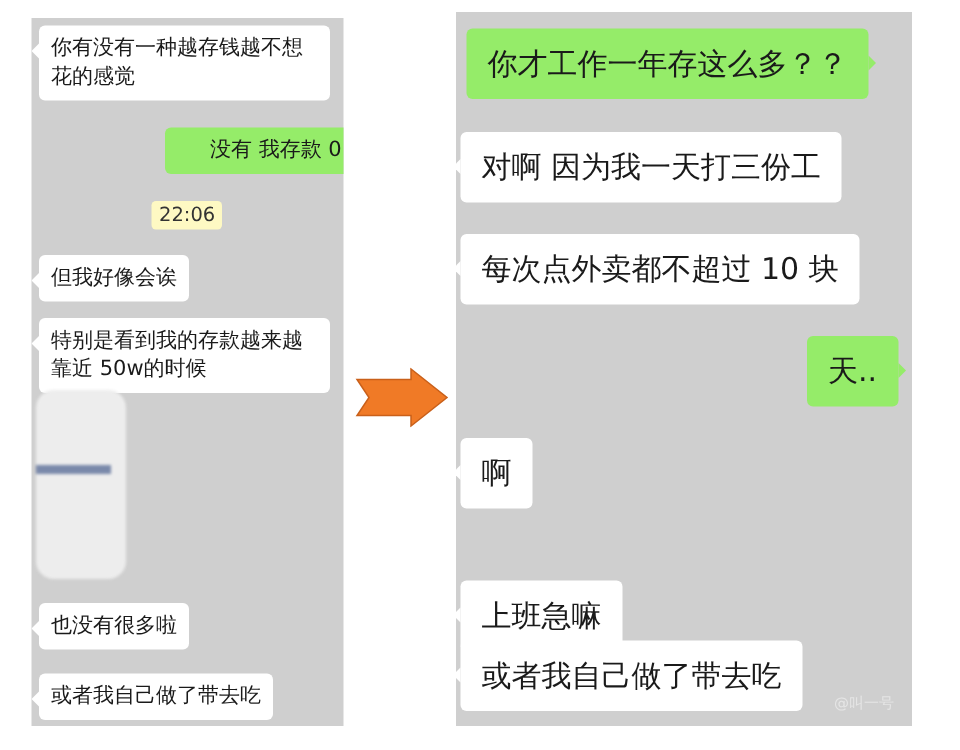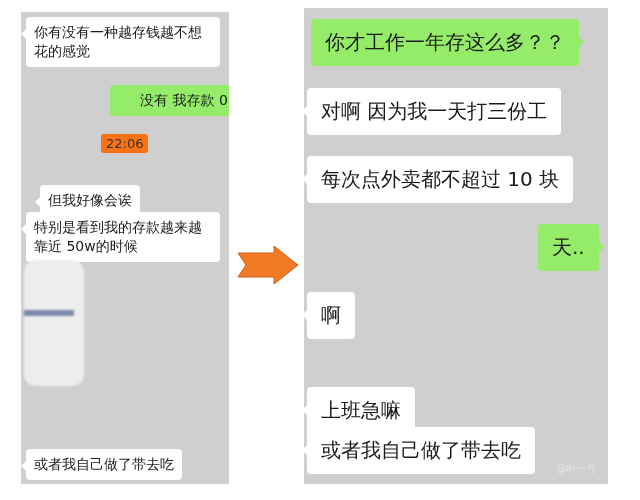--- a/index.html
+++ b/index.html
@@ -30,21 +30,21 @@
   }
 
   
   #left-panel .bubble { font-size: 14px; padding: 6px 8px; }
   
   #right-panel .bubble { font-size: 20px; padding: 10px 14px; }
   #right-panel .bubble.left::before, #right-panel .bubble.right::after { top: 18px; }
 
   .timestamp {
     position: absolute; left: 80px; top: 122px;
-    background: #f97316; color: #333; font-size: 13px;
+    background: #fef9c3; color: #333; font-size: 13px;
     padding: 2px 5px; border-radius: 3px;
   }
 
   .blurred-image {
     position: absolute; left: 3px; top: 248px; width: 60px; height: 126px;
     background: #ededed; border-radius: 12px; filter: blur(1px);
   }
   .blurred-image .bar {
     position: absolute; left: 0; top: 50px; width: 50px; height: 6px;
     background: #5c6f99; opacity: 0.8;
@@ -62,29 +62,32 @@
 
 <div id="left-panel" class="panel">
   <div class="bubble left" style="left:5px; top:5px; width:194px;">
     <div>你有没有一种越存钱越不想</div>
     <div>花的感觉</div>
   </div>
   <div class="bubble green right" style="left:89px; top:73px;padding-left:30px;">
     <span>没有 我存款 0</span>
   </div>
   <div class="timestamp">22:06</div>
-  <div class="bubble left" style="left:5px; top:173px;margin-left:14px;">
+  <div class="bubble left" style="left:5px; top:158px;">
     <span>但我好像会诶</span>
   </div>
   <div class="bubble left" style="left:5px; top:200px; width:194px;">
     <div>特别是看到我的存款越来越</div>
     <div>靠近 50w的时候</div>
   </div>
   <div class="blurred-image">
     <div class="bar"></div>
+  </div>
+  <div class="bubble left" style="left:5px; top:390px;">
+    <span>也没有很多啦</span>
   </div>
   <div class="bubble left" style="left:5px; top:437px;">
     <span>或者我自己做了带去吃</span>
   </div>
 </div>
 
 <svg class="arrow" viewBox="0 0 64 40">
   <polygon points="2,8 38,8 38,1 62,20 38,39 38,32 2,32 10,20" fill="#f07a26" stroke="#c9601a" stroke-width="1"></polygon>
 </svg>
 

